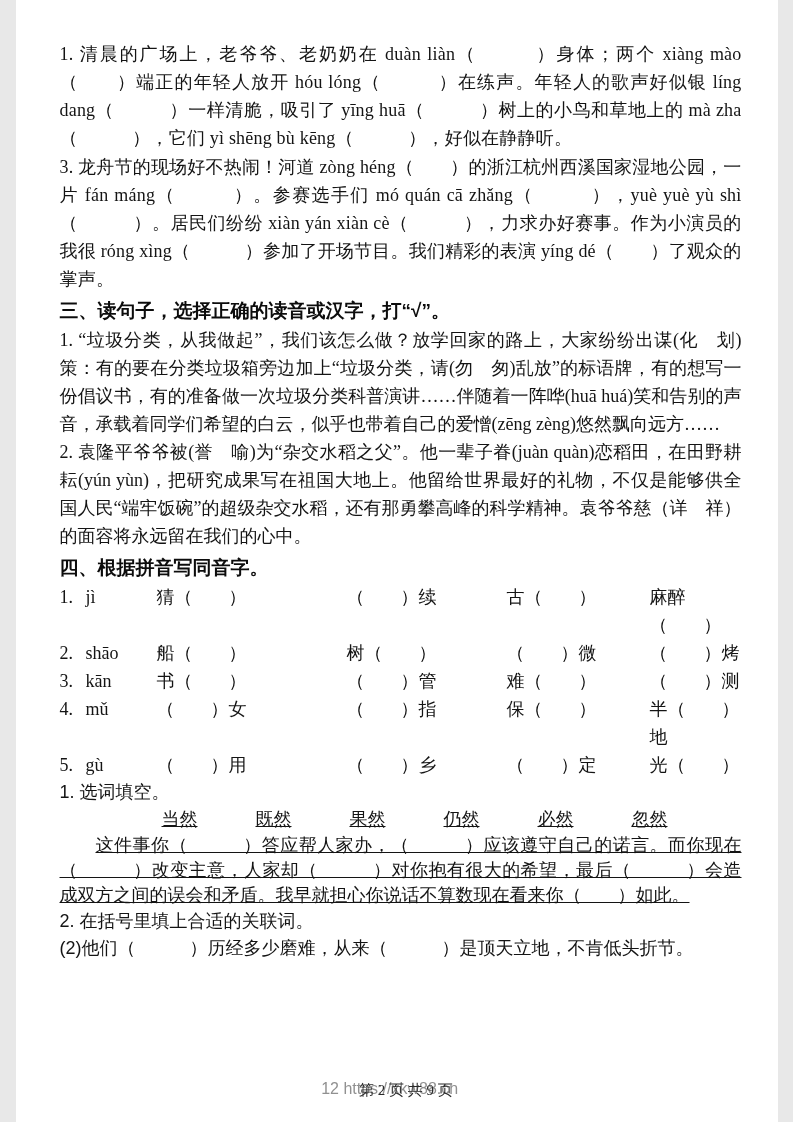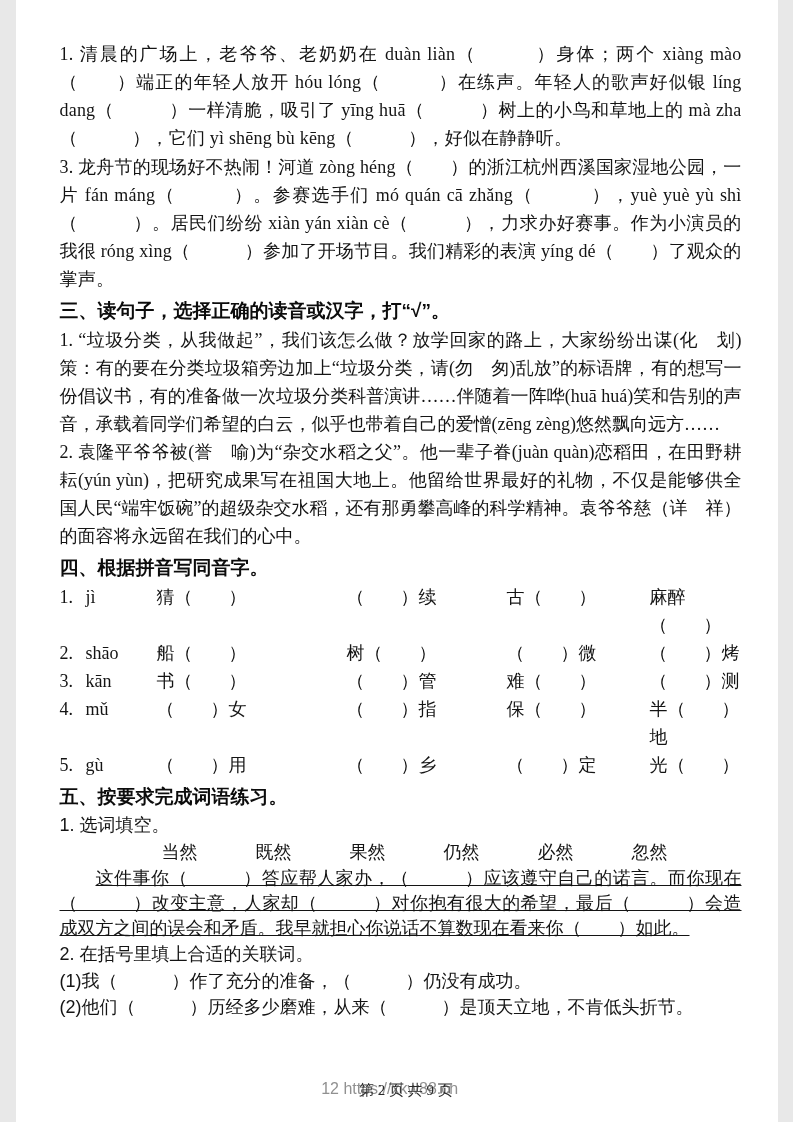--- a/index.html
+++ b/index.html
@@ -24,21 +24,21 @@
   .hp-row{
     display:grid;
     grid-template-columns:97px 190px 160px 143px 1fr;
     font-size:18px;line-height:28px;
   }
   .hp-label .num{display:inline-block;min-width:26px;}
   .hp-label .py{font-family:"Liberation Serif","DejaVu Serif",serif;}
   .sec5{font-family:"Liberation Sans","DejaVu Sans",sans-serif;}
   .sec5 .sub-title{margin:0;font-size:18px;line-height:27px;font-weight:normal;}
   .word-bank{
-    display:flex;gap:58px;padding-left:102px;font-size:18px;line-height:27px;
+    display:flex;gap:58px;padding-left:102px;font-size:18px;line-height:27px;text-decoration:underline;
   }
   .fill-para{
     margin:0;font-size:18px;line-height:25px;text-align:justify;text-indent:2em;text-decoration:underline;
   }
   .rel-item{margin:0;font-size:18px;line-height:26px;}
   .footer{
     position:absolute;left:0;right:0;bottom:20px;height:22px;
   }
   .watermark{
     position:absolute;left:50%;transform:translateX(-55%);
@@ -100,33 +100,31 @@
     <div class="hp-row">
       <span class="hp-label"><span class="num">5.</span><span class="py">gù</span></span>
       <span>（　　）用</span>
       <span>（　　）乡</span>
       <span>（　　）定</span>
       <span>光（　　）</span>
     </div>
   </div>
 
   <div class="sec5">
-    <div class="sec-heading">五、按要求完成词语练习。</div>
     <p class="sub-title">1. 选词填空。</p>
     <div class="word-bank">
       <span>当然</span>
       <span>既然</span>
       <span>果然</span>
       <span>仍然</span>
       <span>必然</span>
       <span>忽然</span>
     </div>
     <p class="fill-para">这件事你（　　　）答应帮人家办，（　　　）应该遵守自己的诺言。而你现在（　　　）改变主意，人家却（　　　）对你抱有很大的希望，最后（　　　）会造成双方之间的误会和矛盾。我早就担心你说话不算数现在看来你（　　）如此。</p>
     <p class="sub-title">2. 在括号里填上合适的关联词。</p>
-    <p class="rel-item">(1)我（　　　）作了充分的准备，（　　　）仍没有成功。</p>
     <p class="rel-item">(2)他们（　　　）历经多少磨难，从来（　　　）是顶天立地，不肯低头折节。</p>
   </div>
 
   <div class="footer">
     <span class="watermark">12 https://xkw88.cn</span>
     <span class="page-label">第 2 页 共 9 页</span>
   </div>
 
 </div>
 

